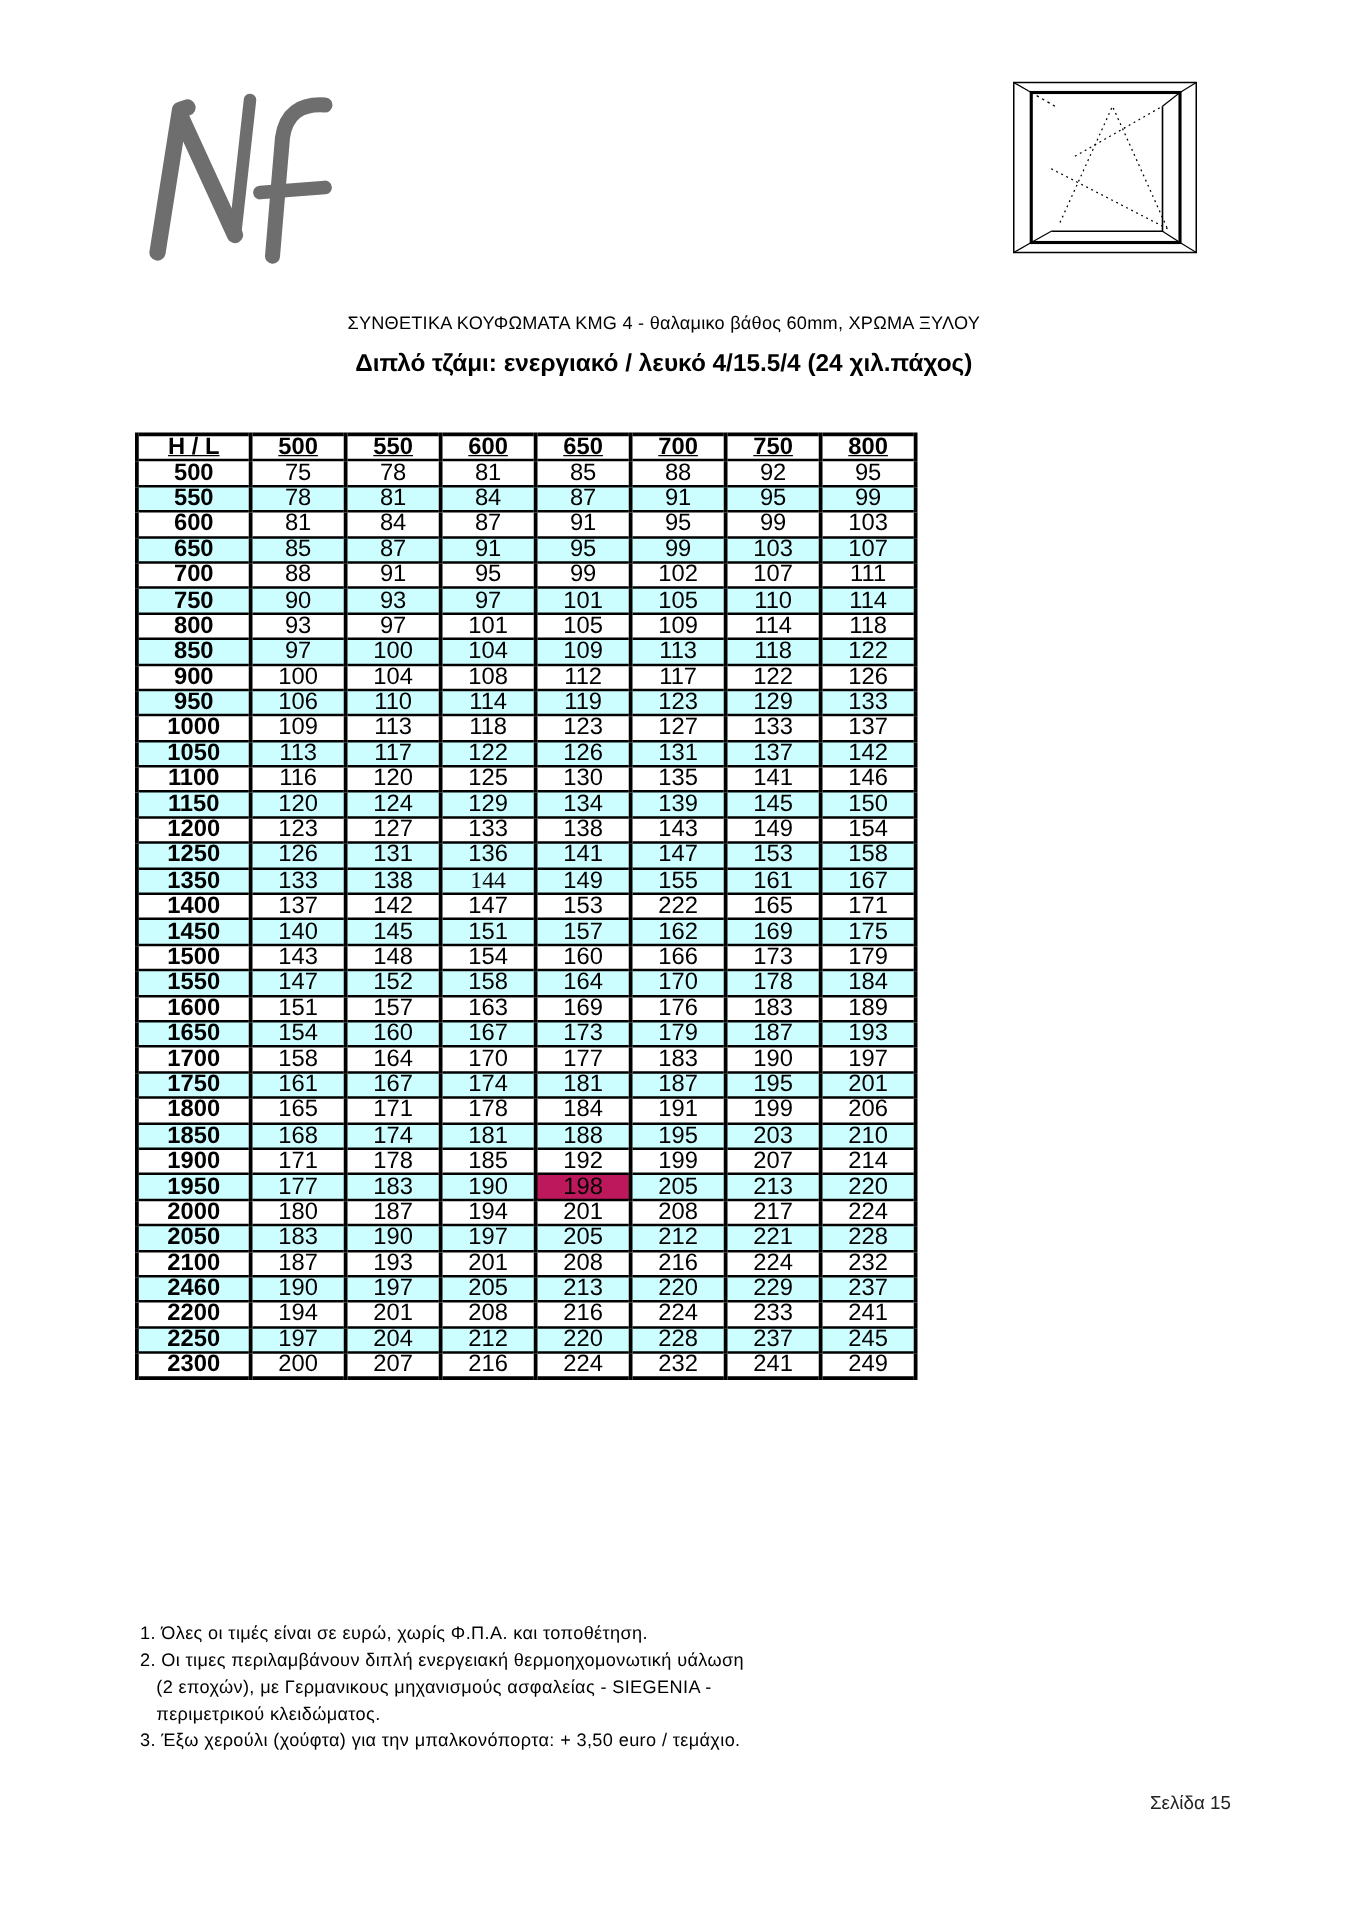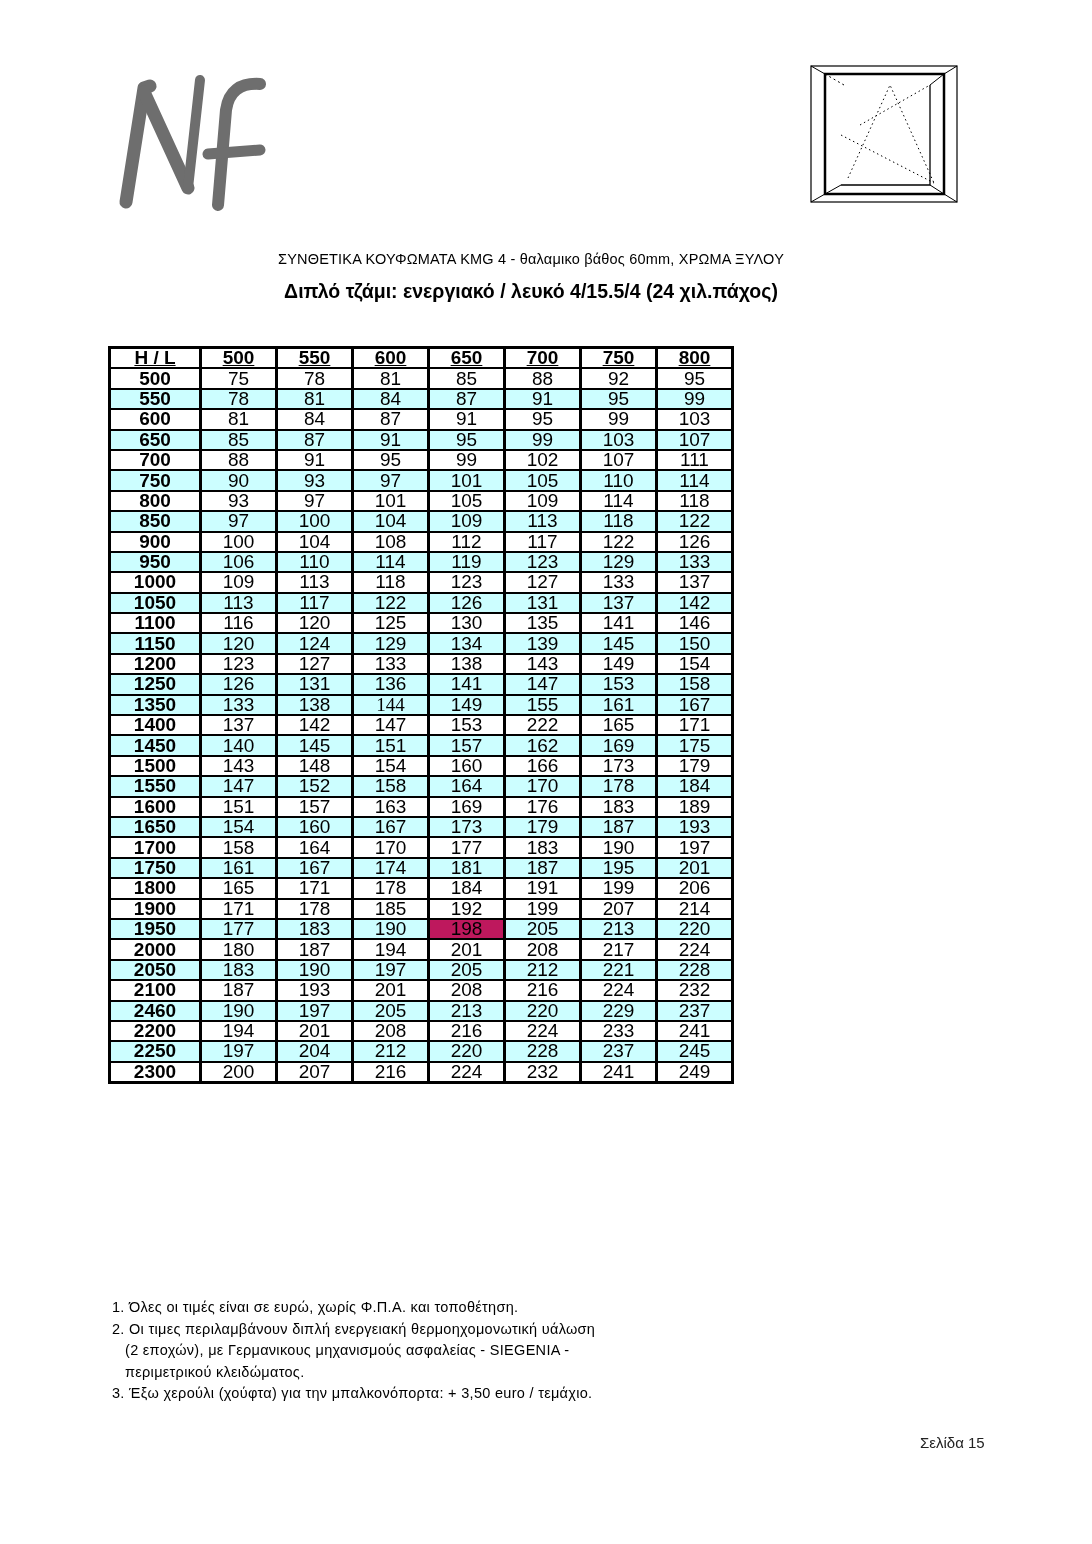--- a/index.html
+++ b/index.html
@@ -324,20 +324,30 @@
       <tr>
         <td class="hcell">1800</td>
         <td class="val">165</td>
         <td class="val">171</td>
         <td class="val">178</td>
         <td class="val">184</td>
         <td class="val">191</td>
         <td class="val">199</td>
         <td class="val">206</td>
       </tr>
+      <tr class="alt">
+        <td class="hcell" style="background: rgb(204, 254, 255);">1850</td>
+        <td class="val" style="background: rgb(204, 254, 255);">168</td>
+        <td class="val" style="background: rgb(204, 254, 255);">174</td>
+        <td class="val" style="background: rgb(204, 254, 255);">181</td>
+        <td class="val" style="background: rgb(204, 254, 255);">188</td>
+        <td class="val" style="background: rgb(204, 254, 255);">195</td>
+        <td class="val" style="background: rgb(204, 254, 255);">203</td>
+        <td class="val" style="background: rgb(204, 254, 255);">210</td>
+      </tr>
       <tr>
         <td class="hcell">1900</td>
         <td class="val">171</td>
         <td class="val">178</td>
         <td class="val">185</td>
         <td class="val">192</td>
         <td class="val">199</td>
         <td class="val">207</td>
         <td class="val">214</td>
       </tr>

